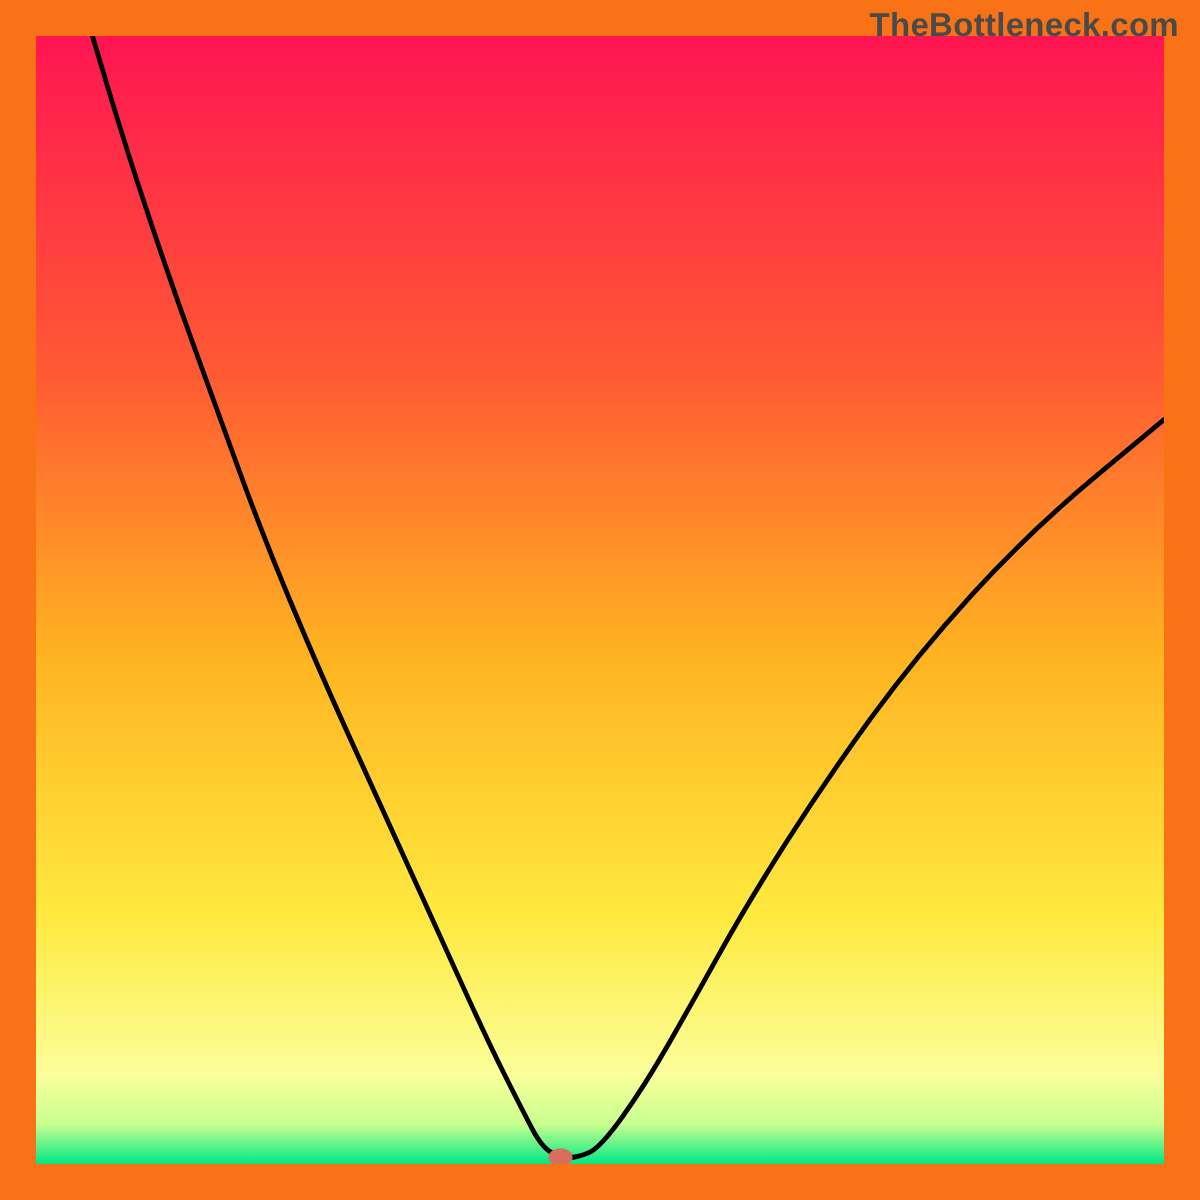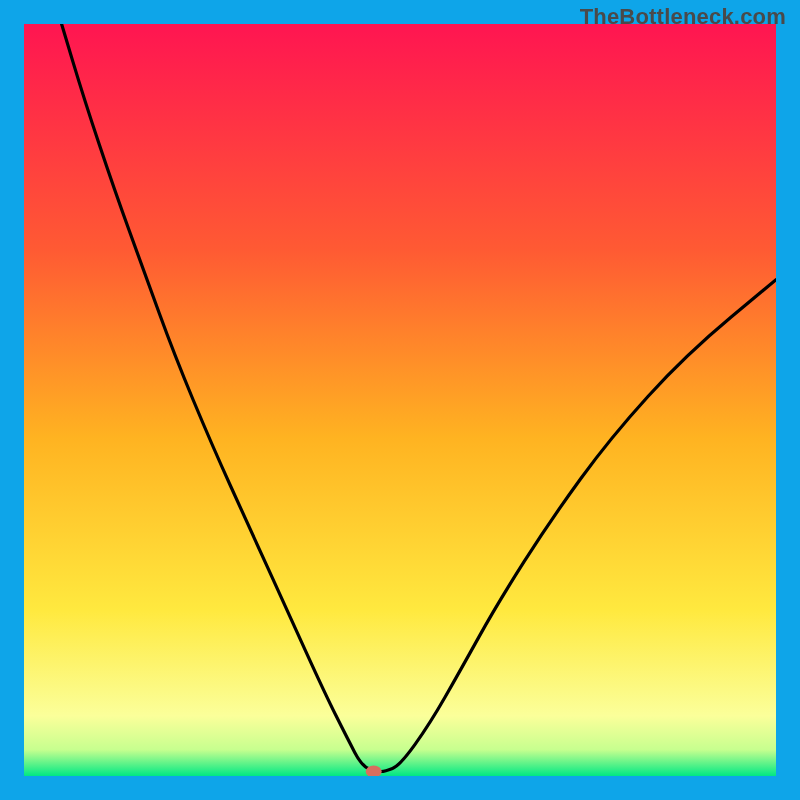--- a/index.html
+++ b/index.html
@@ -8,21 +8,21 @@
     width: 800px;
     height: 800px;
     background: #000;
     font-family: Arial, Helvetica, sans-serif;
     overflow: hidden;
   }
   .frame {
     position: relative;
     width: 800px;
     height: 800px;
-    background: #0ea5e9;
+    background: #f97316;
   }
   .watermark {
     position: absolute;
     top: 4px;
     right: 14px;
     color: #4a4a4a;
     font-size: 22px;
     font-weight: 600;
     letter-spacing: 0.2px;
     z-index: 5;

